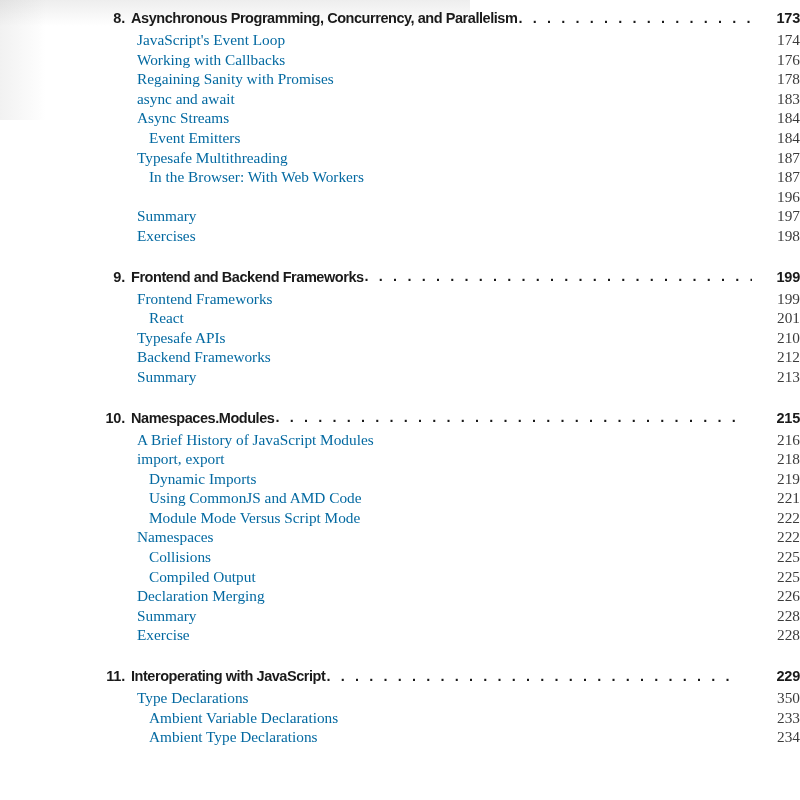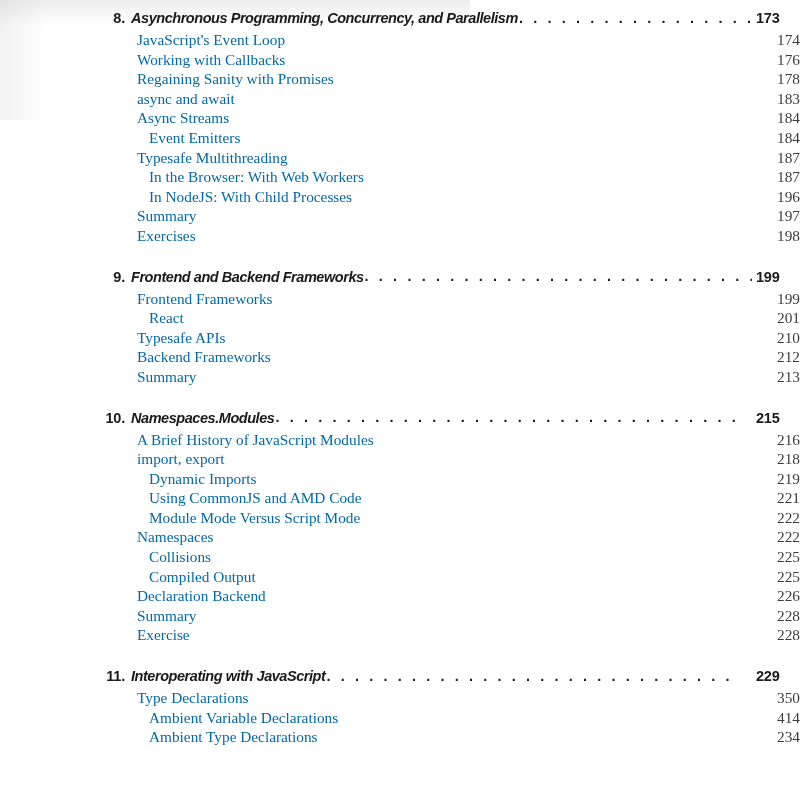--- a/index.html
+++ b/index.html
@@ -77,37 +77,37 @@
     color: #1a1a1a;
     letter-spacing: -0.2px;
   }
   .chap-title {
     font-family: "Liberation Sans Narrow", "Liberation Sans", sans-serif;
     font-weight: bold;
     font-size: 14.5px;
     color: #1a1a1a;
     letter-spacing: -0.45px;
     flex: 0 0 auto;
-    font-style: italic;
   }
   .chap-leader {
     flex: 1 1 auto;
     overflow: hidden;
     font-family: "Liberation Sans Narrow", "Liberation Sans", sans-serif;
     font-weight: bold;
     font-size: 14.5px;
     color: #1a1a1a;
     letter-spacing: 3.1px;
     padding-left: 1px;
     position: relative;
     top: -0.5px;
   }
   .chap-page {
     flex: 0 0 auto;
     width: 44px;
+    text-align: right;
     font-family: "Liberation Sans Narrow", "Liberation Sans", sans-serif;
     font-weight: bold;
     font-size: 14.5px;
     color: #1a1a1a;
     letter-spacing: -0.2px;
     padding-left: 4px;
   }
 
   
   .sec-spacer {
@@ -193,21 +193,20 @@
         <span class="sec-page">187</span>
       </div>
       <div class="row section">
         <span class="sec-spacer lvl2"></span>
         <span class="sec-title">In the Browser: With Web Workers</span>
         <span class="sec-fill"></span>
         <span class="sec-page">187</span>
       </div>
       <div class="row section">
         <span class="sec-spacer lvl2"></span>
-        <span class="sec-title">In NodeJS: With Child Processes</span>
         <span class="sec-fill"></span>
         <span class="sec-page">196</span>
       </div>
       <div class="row section">
         <span class="sec-spacer"></span>
         <span class="sec-title">Summary</span>
         <span class="sec-fill"></span>
         <span class="sec-page">197</span>
       </div>
       <div class="row section">
@@ -305,21 +304,21 @@
         <span class="sec-page">225</span>
       </div>
       <div class="row section">
         <span class="sec-spacer lvl2"></span>
         <span class="sec-title">Compiled Output</span>
         <span class="sec-fill"></span>
         <span class="sec-page">225</span>
       </div>
       <div class="row section">
         <span class="sec-spacer"></span>
-        <span class="sec-title">Declaration Backend</span>
+        <span class="sec-title">Declaration Merging</span>
         <span class="sec-fill"></span>
         <span class="sec-page">226</span>
       </div>
       <div class="row section">
         <span class="sec-spacer"></span>
         <span class="sec-title">Summary</span>
         <span class="sec-fill"></span>
         <span class="sec-page">228</span>
       </div>
       <div class="row section">
@@ -339,21 +338,21 @@
       <div class="row section">
         <span class="sec-spacer"></span>
         <span class="sec-title">Type Declarations</span>
         <span class="sec-fill"></span>
         <span class="sec-page">350</span>
       </div>
       <div class="row section">
         <span class="sec-spacer lvl2"></span>
         <span class="sec-title">Ambient Variable Declarations</span>
         <span class="sec-fill"></span>
-        <span class="sec-page">414</span>
+        <span class="sec-page">233</span>
       </div>
       <div class="row section">
         <span class="sec-spacer lvl2"></span>
         <span class="sec-title">Ambient Type Declarations</span>
         <span class="sec-fill"></span>
         <span class="sec-page">234</span>
       </div>
     </div>
   </div>
 

